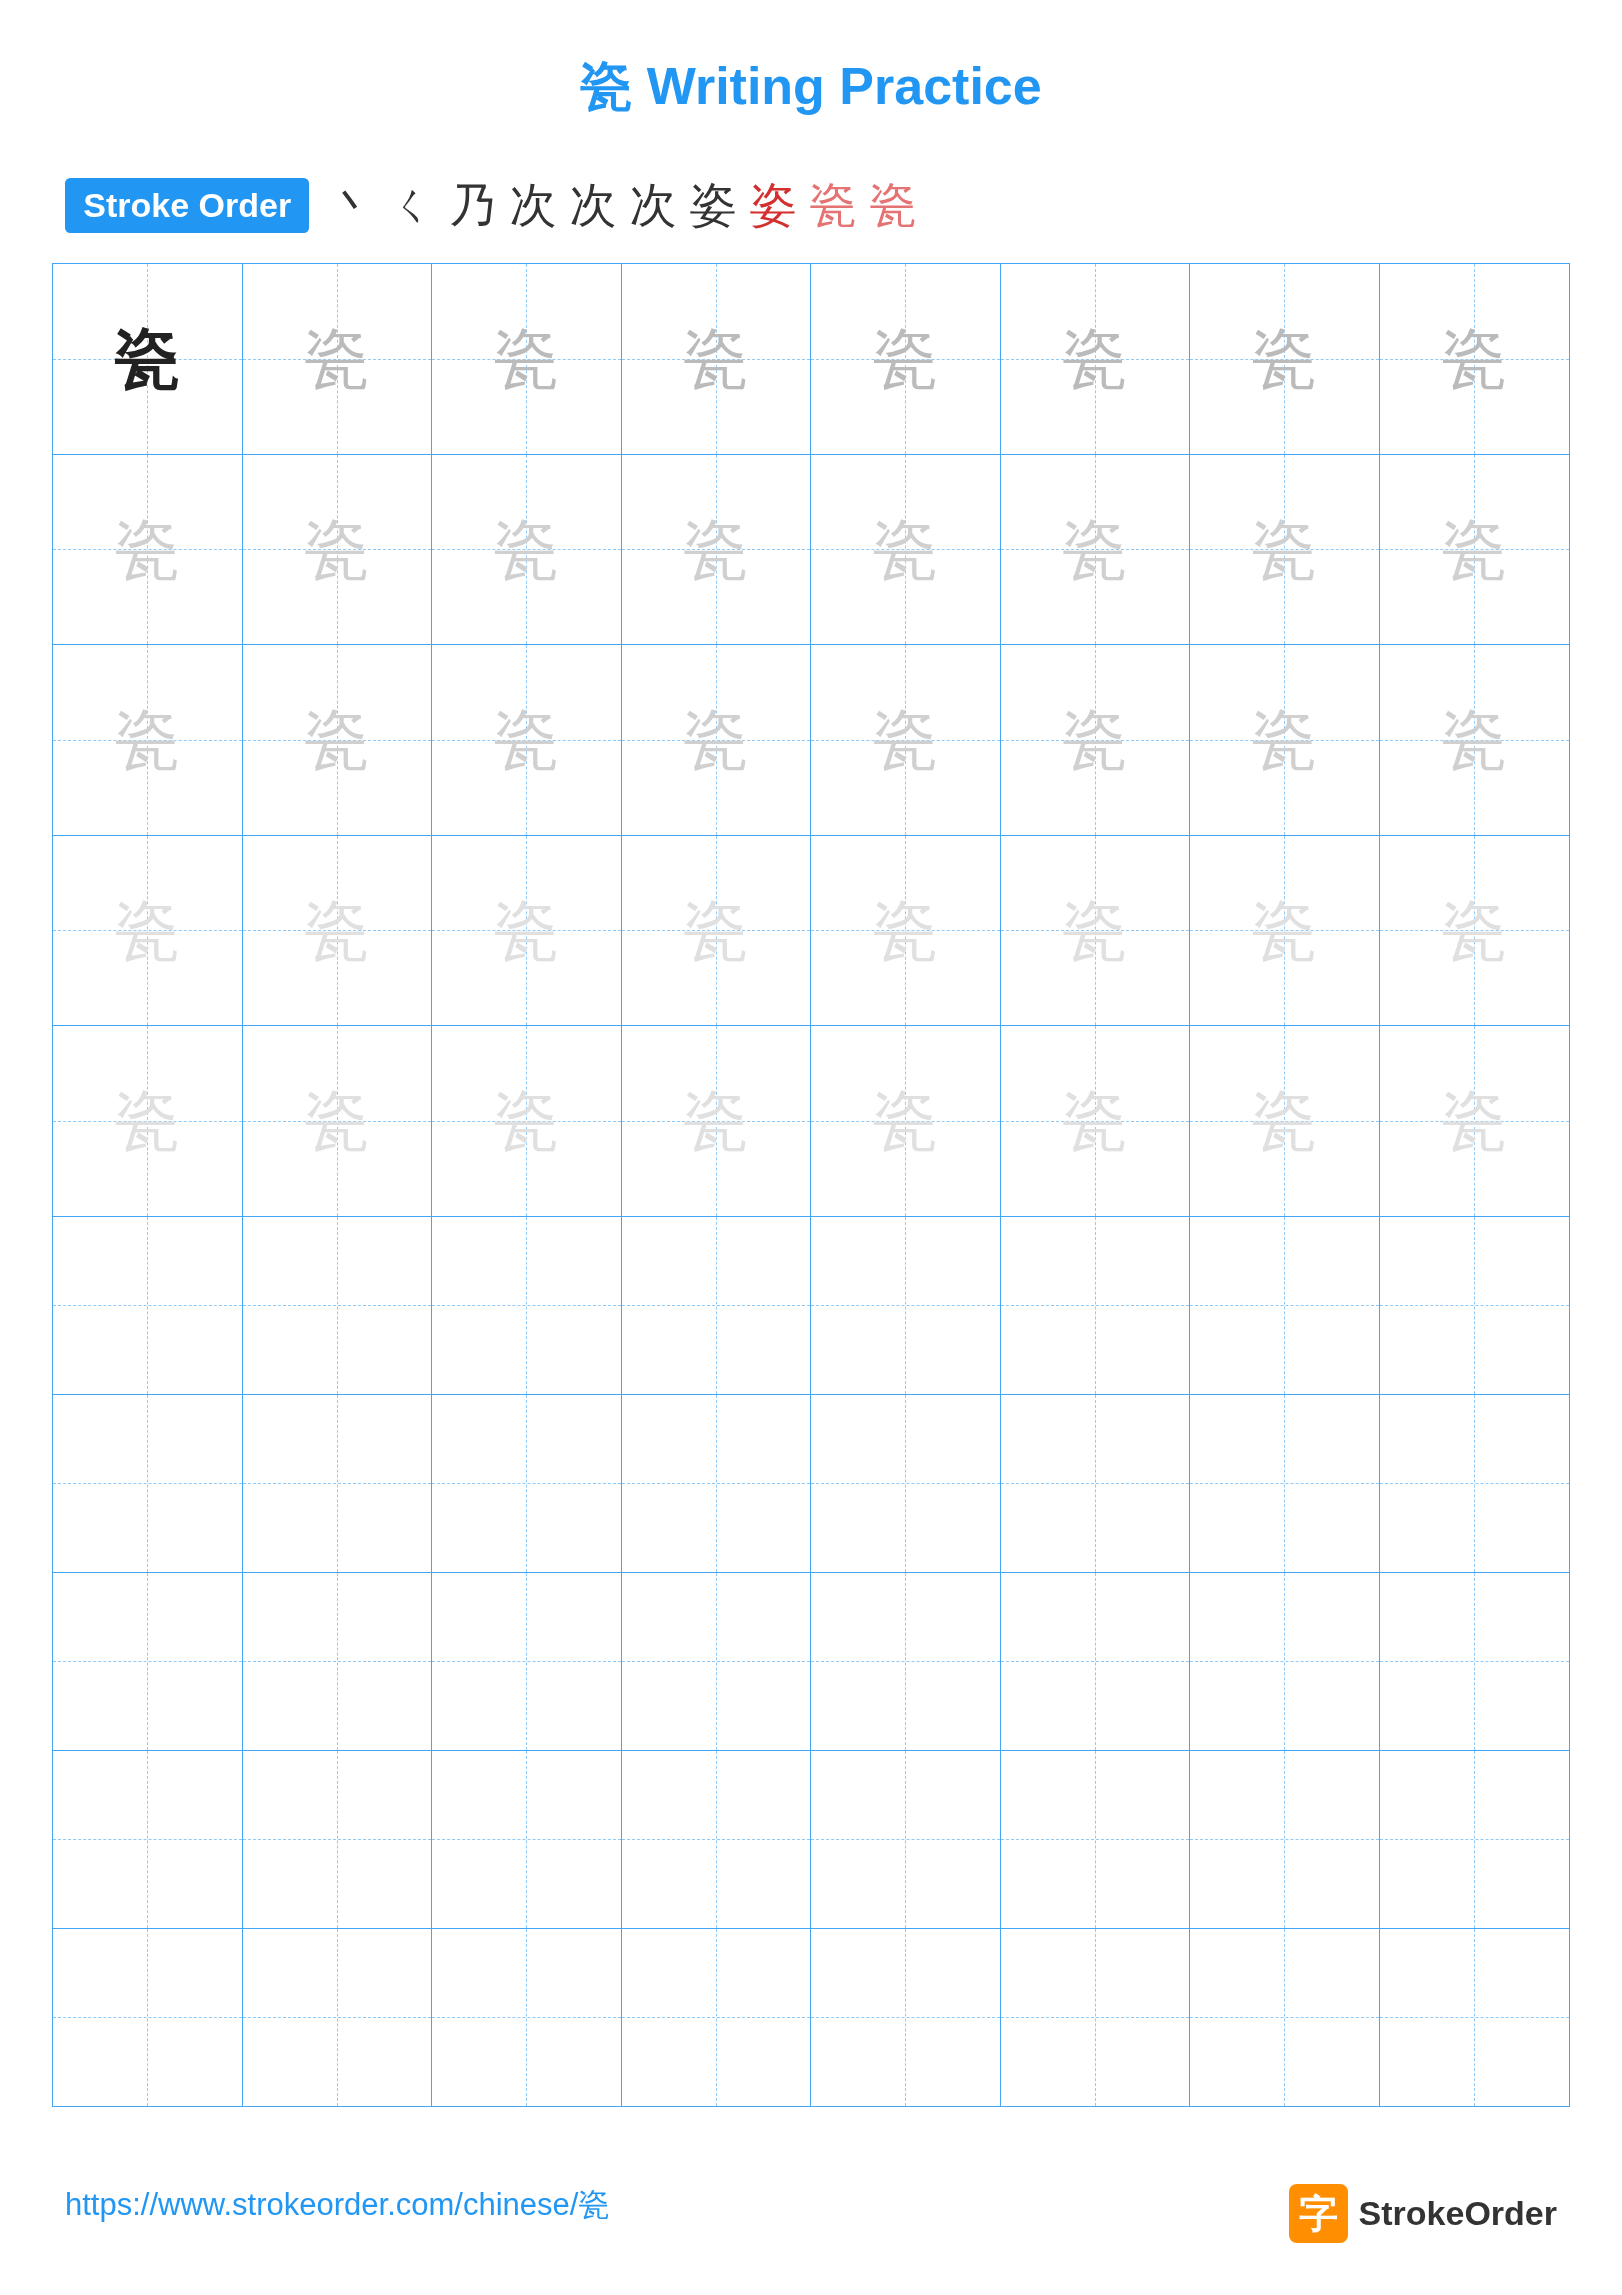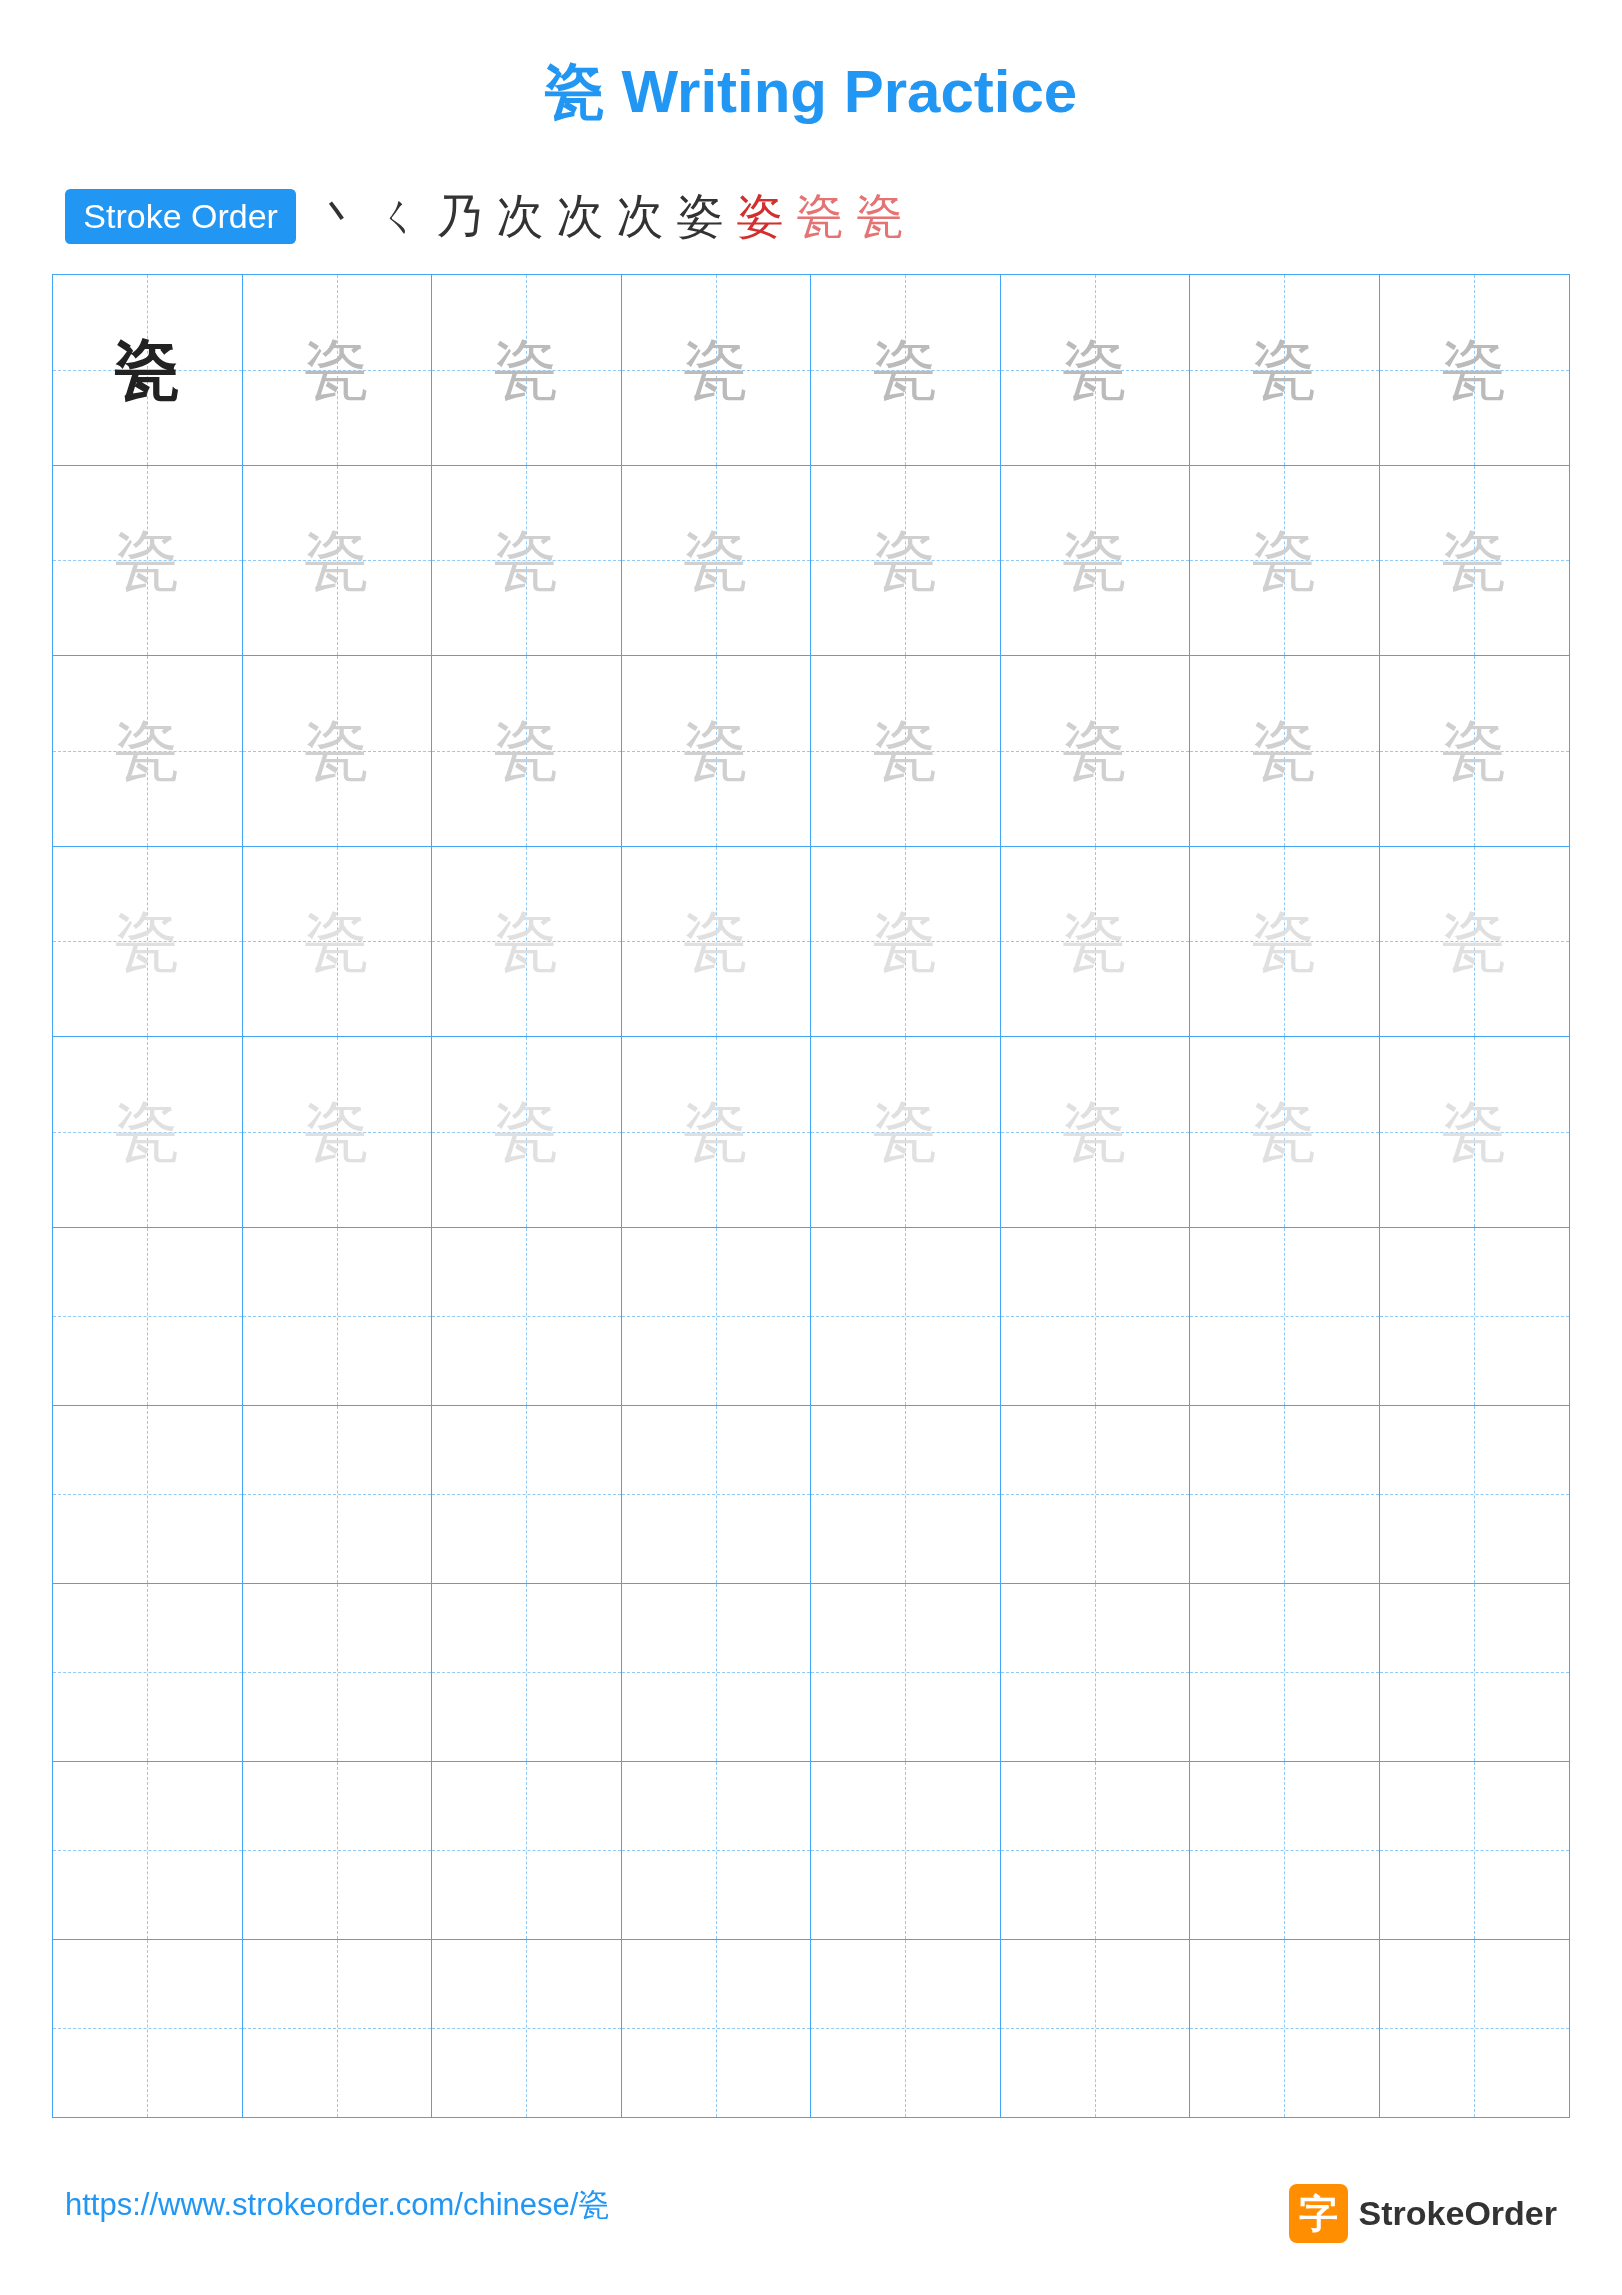--- a/index.html
+++ b/index.html
@@ -9,37 +9,37 @@
       background: #ffffff;
       font-family: Arial, sans-serif;
       position: relative;
       overflow: hidden;
     }
 
     .page-title {
       text-align: center;
       padding-top: 52px;
       padding-bottom: 39px;
-      font-size: 60px;
+      font-size: 52px;
       font-weight: bold;
       color: #2196F3;
     }
 
     .stroke-order-section {
       display: flex;
       align-items: center;
       padding: 13px 65px 26px 65px;
       gap: 19.6px;
     }
 
     .stroke-order-badge {
       background: #2196F3;
       color: white;
       font-size: 34px;
-      font-weight: normal;
+      font-weight: bold;
       padding: 7.9px 18.3px;
       border-radius: 5.2px;
       white-space: nowrap;
     }
 
     .stroke-order-chars {
       display: flex;
       align-items: center;
       gap: 13px;
       font-size: 47px;

